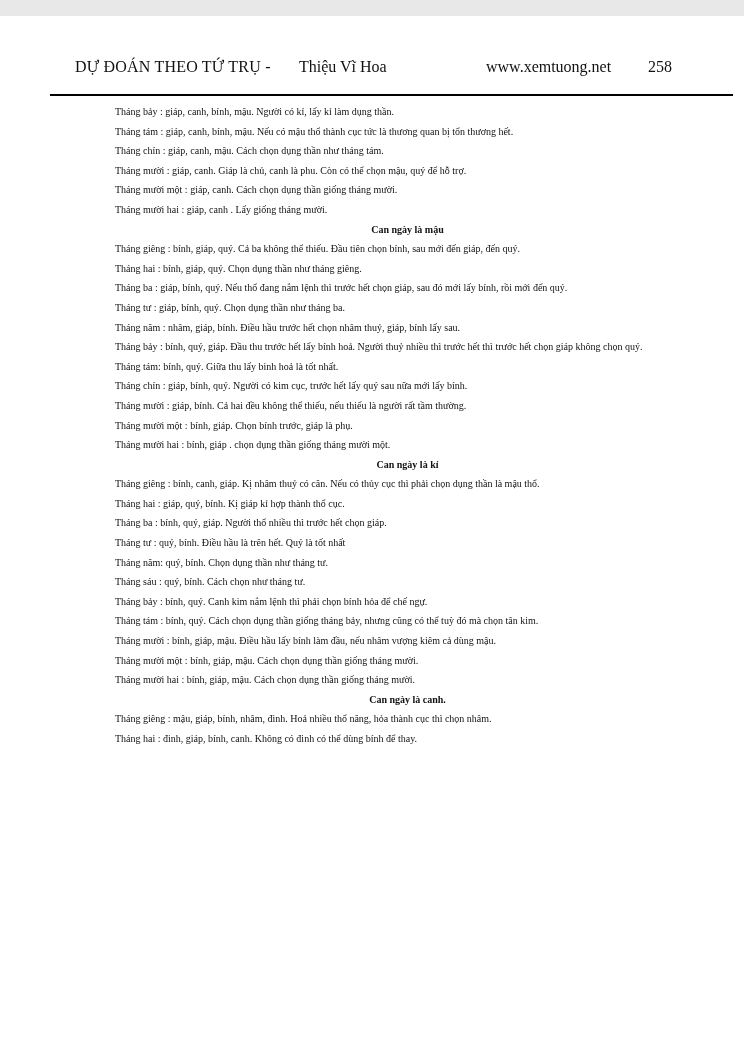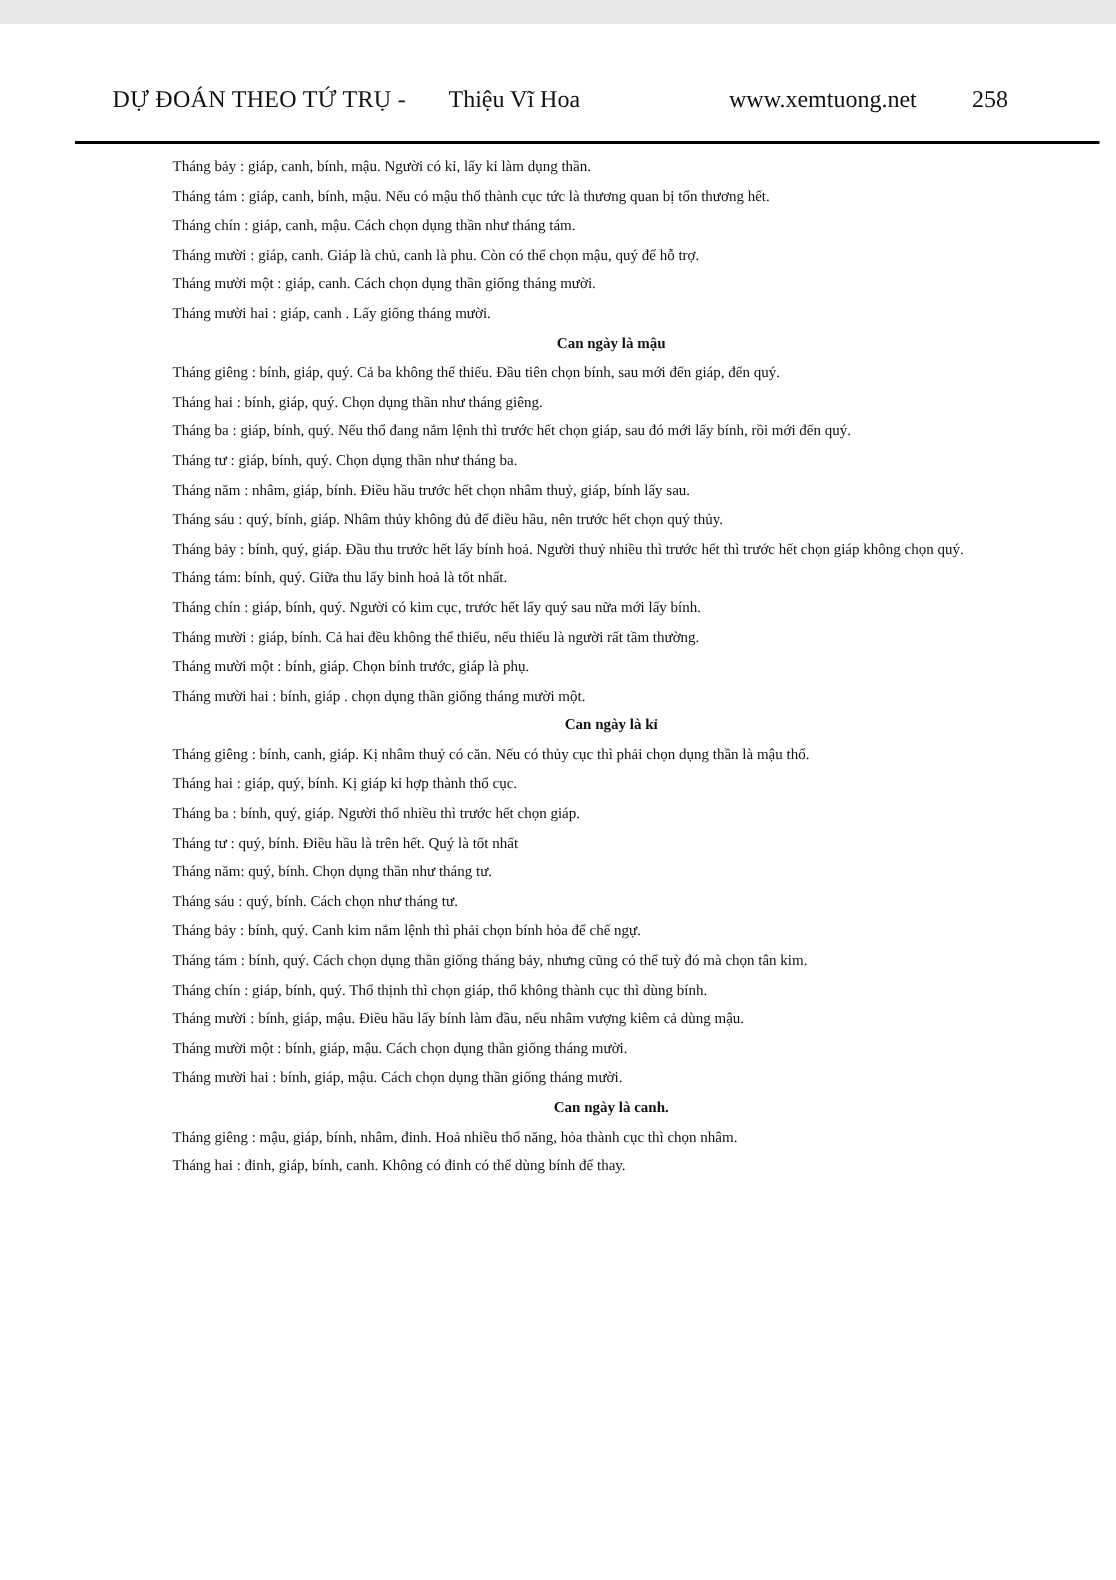--- a/index.html
+++ b/index.html
@@ -59,37 +59,35 @@
       <p class="para">Tháng chín : giáp, canh, mậu. Cách chọn dụng thần như tháng tám.</p>
       <p class="para">Tháng mười : giáp, canh. Giáp là chủ, canh là phu. Còn có thể chọn mậu, quý để hỗ trợ.</p>
       <p class="para">Tháng mười một : giáp, canh. Cách chọn dụng thần giống tháng mười.</p>
       <p class="para">Tháng mười hai : giáp, canh . Lấy giống tháng mười.</p>
       <p class="heading">Can ngày là mậu</p>
       <p class="para">Tháng giêng : bính, giáp, quý. Cả ba không thể thiếu. Đầu tiên chọn bính, sau mới đến giáp, đến quý.</p>
       <p class="para">Tháng hai : bính, giáp, quý. Chọn dụng thần như tháng giêng.</p>
       <p class="para">Tháng ba : giáp, bính, quý. Nếu thổ đang nắm lệnh thì trước hết chọn giáp, sau đó mới lấy bính, rồi mới đến quý.</p>
       <p class="para">Tháng tư : giáp, bính, quý. Chọn dụng thần như tháng ba.</p>
       <p class="para">Tháng năm : nhâm, giáp, bính. Điều hầu trước hết chọn nhâm thuỷ, giáp, bính lấy sau.</p>
-      <p class="para">Tháng sáu : quý, bính, giáp. Nhâm thủy không đủ để điều hầu, nên trước hết chọn quý thủy.</p>
       <p class="para">Tháng bảy : bính, quý, giáp. Đầu thu trước hết lấy bính hoả. Người thuỷ nhiều thì trước hết thì trước hết chọn giáp không chọn quý.</p>
       <p class="para">Tháng tám: bính, quý. Giữa thu lấy binh hoả là tốt nhất.</p>
       <p class="para">Tháng chín : giáp, bính, quý. Người có kim cục, trước hết lấy quý sau nữa mới lấy bính.</p>
       <p class="para">Tháng mười : giáp, bính. Cả hai đều không thể thiếu, nếu thiếu là người rất tầm thường.</p>
       <p class="para">Tháng mười một : bính, giáp. Chọn bính trước, giáp là phụ.</p>
       <p class="para">Tháng mười hai : bính, giáp . chọn dụng thần giống tháng mười một.</p>
       <p class="heading">Can ngày là kỉ</p>
       <p class="para">Tháng giêng : bính, canh, giáp. Kị nhâm thuỷ có căn. Nếu có thủy cục thì phải chọn dụng thần là mậu thổ.</p>
       <p class="para">Tháng hai : giáp, quý, bính. Kị giáp kỉ hợp thành thổ cục.</p>
       <p class="para">Tháng ba : bính, quý, giáp. Người thổ nhiều thì trước hết chọn giáp.</p>
       <p class="para">Tháng tư : quý, bính. Điều hầu là trên hết. Quý là tốt nhất</p>
       <p class="para">Tháng năm: quý, bính. Chọn dụng thần như tháng tư.</p>
       <p class="para">Tháng sáu : quý, bính. Cách chọn như tháng tư.</p>
       <p class="para">Tháng bảy : bính, quý. Canh kim nắm lệnh thì phải chọn bính hỏa để chế ngự.</p>
       <p class="para">Tháng tám : bính, quý. Cách chọn dụng thần giống tháng bảy, nhưng cũng có thể tuỳ đó mà chọn tân kim.</p>
-      <p class="para">Tháng chín : giáp, bính, quý. Thổ thịnh thì chọn giáp, thổ không thành cục thì dùng bính.</p>
       <p class="para">Tháng mười : bính, giáp, mậu. Điều hầu lấy bính làm đầu, nếu nhâm vượng kiêm cả dùng mậu.</p>
       <p class="para">Tháng mười một : bính, giáp, mậu. Cách chọn dụng thần giống tháng mười.</p>
       <p class="para">Tháng mười hai : bính, giáp, mậu. Cách chọn dụng thần giống tháng mười.</p>
       <p class="heading">Can ngày là canh.</p>
       <p class="para">Tháng giêng : mậu, giáp, bính, nhâm, đinh. Hoả nhiều thổ năng, hỏa thành cục thì chọn nhâm.</p>
       <p class="para">Tháng hai : đinh, giáp, bính, canh. Không có đinh có thể dùng bính để thay.</p>
     </div>
 </div>
 
 </body></html>

